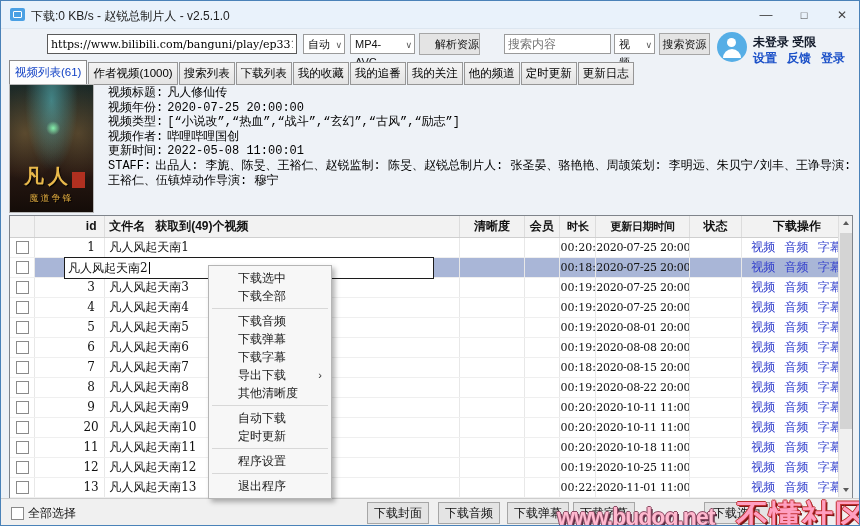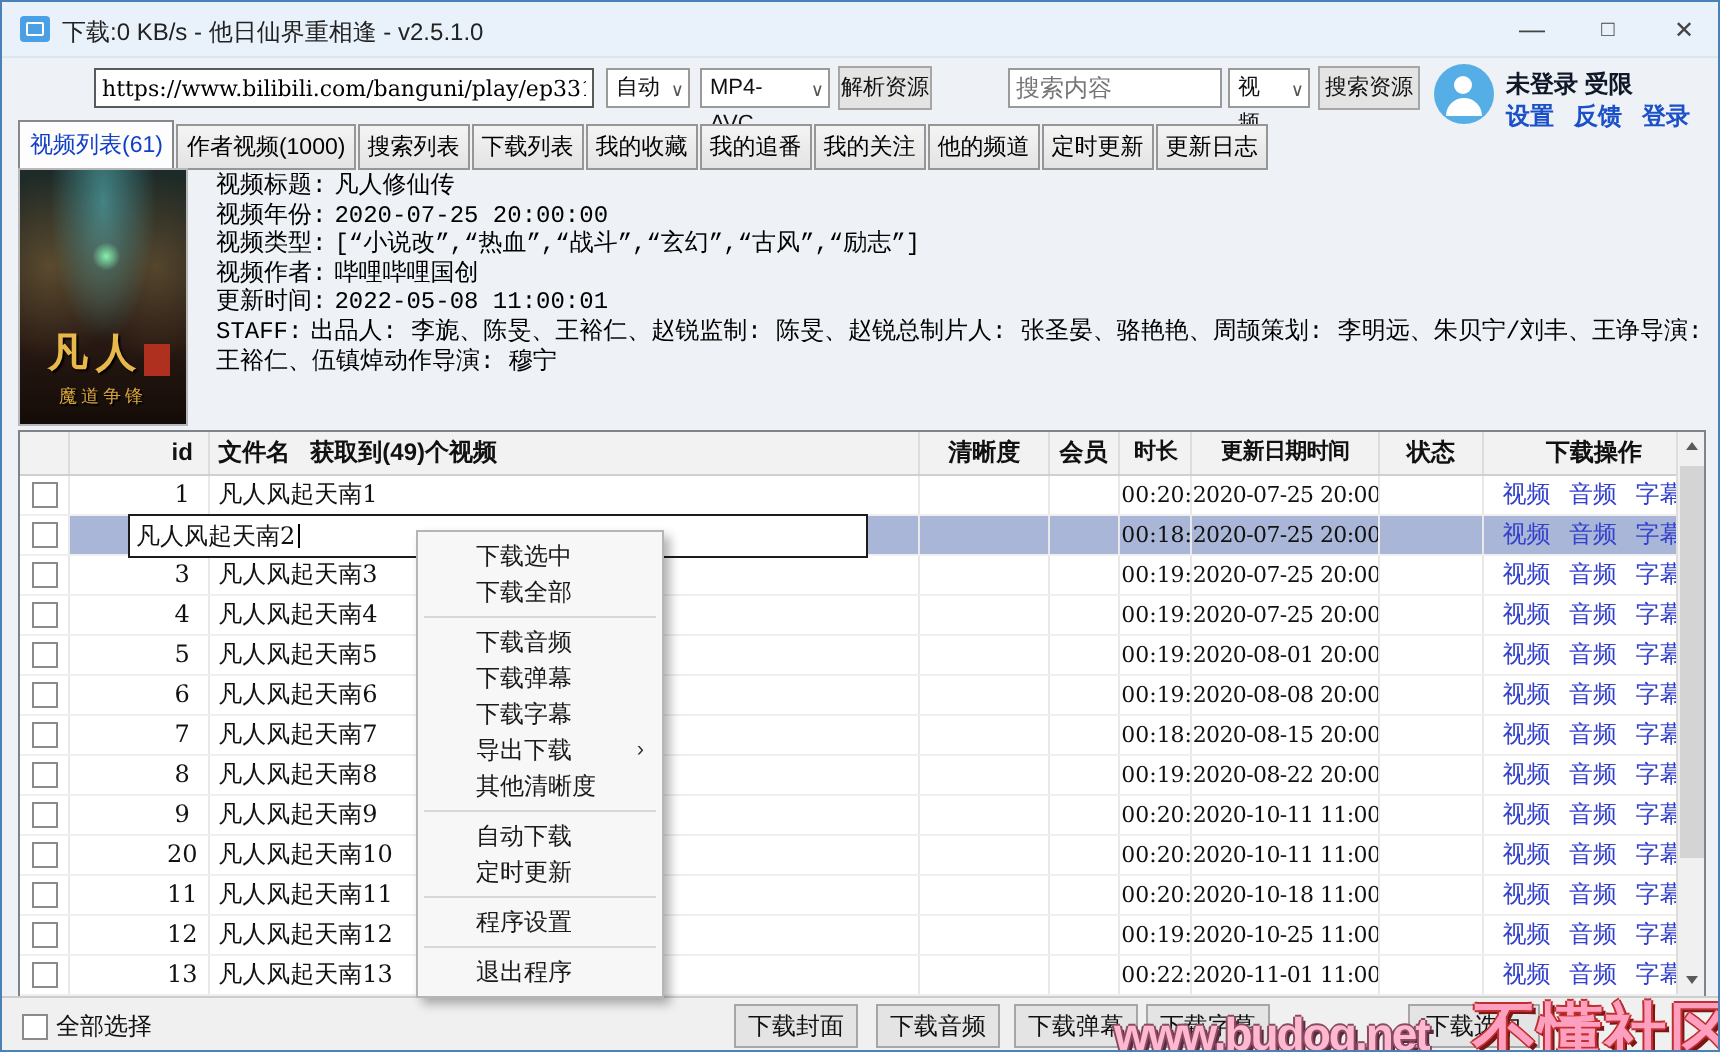--- a/index.html
+++ b/index.html
@@ -90,37 +90,37 @@
   .wm-cn { font-size:32px; color:#ff9fc0; letter-spacing:1px;
     text-shadow:-1px 0 #c03030, 1px 0 #c03030, 0 -1px #c03030, 0 1px #c03030, 2px 2px 0 #7a1616; }
 </style>
 </head>
 <body>
 
 <div class="window">
 
   <div class="titlebar">
     <span class="app-icon"></span>
-    <span class="title-text">下载:0 KB/s - 他日仙界重相逢 - v2.5.1.0</span>
+    <span class="title-text">下载:0 KB/s - 赵锐总制片人 - v2.5.1.0</span>
     <span class="win-btn btn-min">—</span>
     <span class="win-btn btn-max">□</span>
     <span class="win-btn btn-close">✕</span>
   </div>
 
   <span class="toolbar-label" style="left:10px;">解 析:</span>
   <input class="tb-input" style="left: 46px; width: 250px;" value="https://www.bilibili.com/banguni/play/ep331432?spm_id">
   <div class="tb-select" style="left:302px; width:42px;">
     <span>自动</span>
     <span class="arr">∨</span>
   </div>
   <div class="tb-select" style="left:349px; width:65px;">
     <span>MP4-AVC</span>
     <span class="arr">∨</span>
   </div>
-  <div class="tb-btn" style="left:418px; width:47px;">解析资源</div>
+  <div class="tb-btn" style="left:418px; width:61px;text-align:right;">解析资源</div>
   <span class="toolbar-label" style="left:470px;">搜 索:</span>
   <input class="tb-input" style="left: 503px; width: 107px; border-color: rgb(154, 154, 154); font-family: &quot;Liberation Sans&quot;, sans-serif; font-size: 12px;" placeholder="搜索内容">
   <div class="tb-select" style="left:613px; width:41px;">
     <span>视频</span>
     <span class="arr">∨</span>
   </div>
   <div class="tb-btn" style="left:658px; width:51px;">搜索资源</div>
 
   <div class="avatar"></div>
   <span class="user-status">未登录 受限</span>

